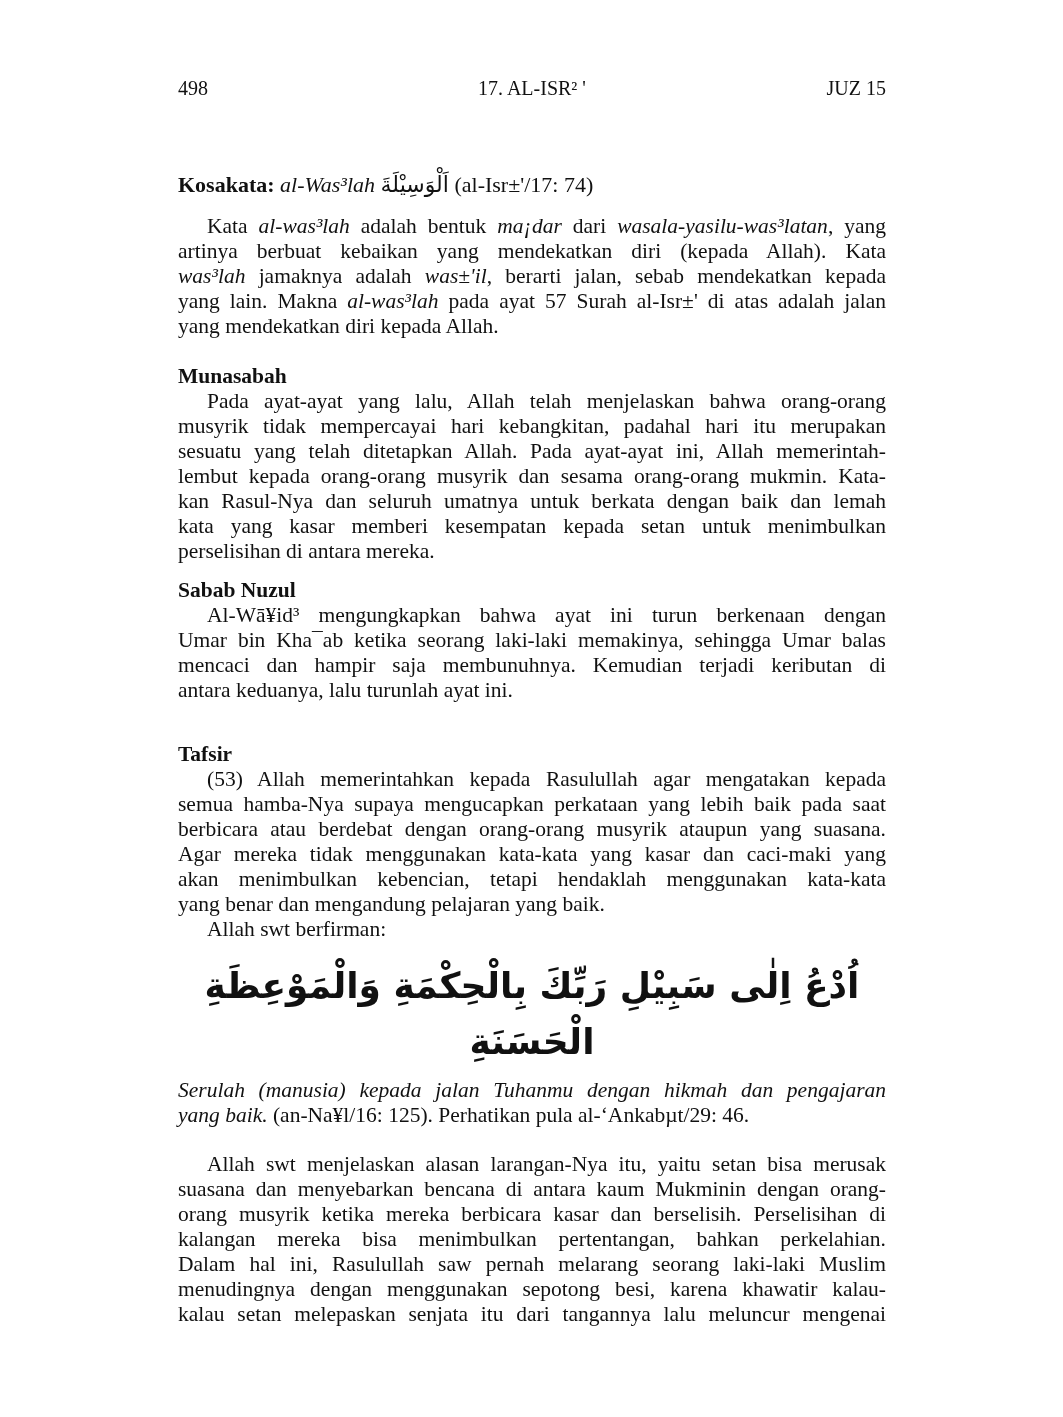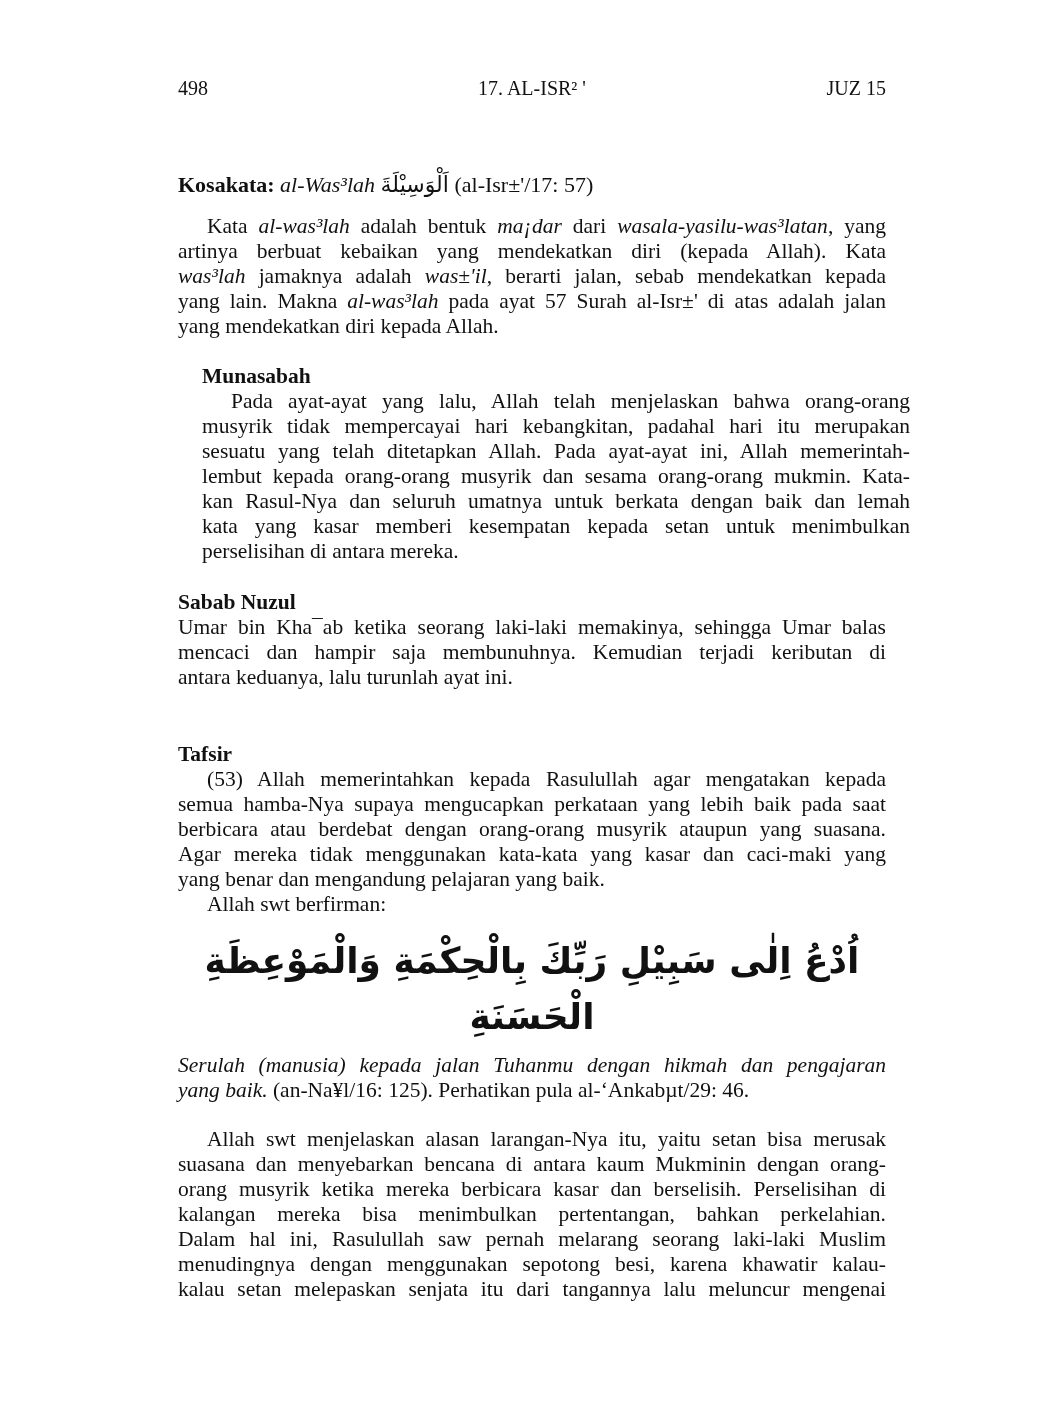--- a/index.html
+++ b/index.html
@@ -35,60 +35,62 @@
   <span class="num">498</span>
   <span class="title">17. AL-ISR² '</span>
   <span class="juz">JUZ 15</span>
 </div>
 
 <div class="content" style="top:170px;">
   <div class="heading" style="font-size:22px; line-height:30px;">
     <span>Kosakata:</span>
     <i style="font-weight:normal;">al-Was³lah</i>
     <span class="arabic-inline" style="font-weight:normal;">اَلْوَسِيْلَةَ</span>
-    <span style="font-weight:normal;">(al-Isr±'/17: 57)</span>
+    <span style="font-weight:normal;">(al-Isr±'/17: 74)</span>
   </div>
   <div id="kosakata-body" style="margin-top:14px;">
       <span class="line indent">Kata <i>al-was³lah</i> adalah bentuk <i>ma¡dar</i> dari <i>wasala-yasilu-was³latan</i>, yang</span>
       <span class="line">artinya berbuat kebaikan yang mendekatkan diri (kepada Allah). Kata</span>
       <span class="line"><i>was³lah</i> jamaknya adalah <i>was±'il</i>, berarti jalan, sebab mendekatkan kepada</span>
       <span class="line">yang lain. Makna <i>al-was³lah</i> pada ayat 57 Surah al-Isr±' di atas adalah jalan</span>
       <span class="line last">yang mendekatkan diri kepada Allah.</span>
     </div>
 </div>
 
-<div class="content" style="top:364px;margin-left:24px;">
+<div class="content" style="top:364px;">
   <div class="heading">Munasabah</div>
   <div id="munasabah-body">
       <span class="line indent">Pada ayat-ayat yang lalu, Allah telah menjelaskan bahwa orang-orang</span>
       <span class="line">musyrik tidak mempercayai hari kebangkitan, padahal hari itu merupakan</span>
       <span class="line">sesuatu yang telah ditetapkan Allah. Pada ayat-ayat ini, Allah memerintah-</span>
       <span class="line">lembut kepada orang-orang musyrik dan sesama orang-orang mukmin. Kata-</span>
       <span class="line">kan Rasul-Nya dan seluruh umatnya untuk berkata dengan baik dan lemah</span>
       <span class="line">kata yang kasar memberi kesempatan kepada setan untuk menimbulkan</span>
       <span class="line last">perselisihan di antara mereka.</span>
     </div>
 </div>
 
-<div class="content" style="top:590px;">
+<div class="content" style="top:578px;">
   <div class="heading">Sabab Nuzul</div>
   <div id="sabab-body">
+      <span class="line indent">Al-Wā¥id³ mengungkapkan bahwa ayat ini turun berkenaan dengan</span>
       <span class="line">Umar bin Kha¯ab ketika seorang laki-laki memakinya, sehingga Umar balas</span>
       <span class="line">mencaci dan hampir saja membunuhnya. Kemudian terjadi keributan di</span>
       <span class="line last">antara keduanya, lalu turunlah ayat ini.</span>
     </div>
 </div>
 
 <div class="content" style="top:742px;">
   <div class="heading">Tafsir</div>
   <div id="tafsir-body">
       <span class="line indent">(53) Allah memerintahkan kepada Rasulullah agar mengatakan kepada</span>
       <span class="line">semua hamba-Nya supaya mengucapkan perkataan yang lebih baik pada saat</span>
       <span class="line">berbicara atau berdebat dengan orang-orang musyrik ataupun yang suasana.</span>
       <span class="line">Agar mereka tidak menggunakan kata-kata yang kasar dan caci-maki yang</span>
+      <span class="line">akan menimbulkan kebencian, tetapi hendaklah menggunakan kata-kata</span>
       <span class="line last">yang benar dan mengandung pelajaran yang baik.</span>
     </div>
   <div class="line last indent">Allah swt berfirman:</div>
   <div class="arabic-block" style="margin-top:16px;">اُدْعُ اِلٰى سَبِيْلِ رَبِّكَ بِالْحِكْمَةِ وَالْمَوْعِظَةِ الْحَسَنَةِ</div>
   <div style="margin-top:8px;">
     <i class="line">Serulah (manusia) kepada jalan Tuhanmu dengan hikmah dan pengajaran</i>
     <span class="line last"><i>yang baik.</i><span> (an-Na¥l/16: 125). Perhatikan pula al-‘Ankabµt/29: 46.</span></span>
   </div>
   <div id="tafsir-body-2" style="margin-top:24px;">
       <span class="line indent">Allah swt menjelaskan alasan larangan-Nya itu, yaitu setan bisa merusak</span>

